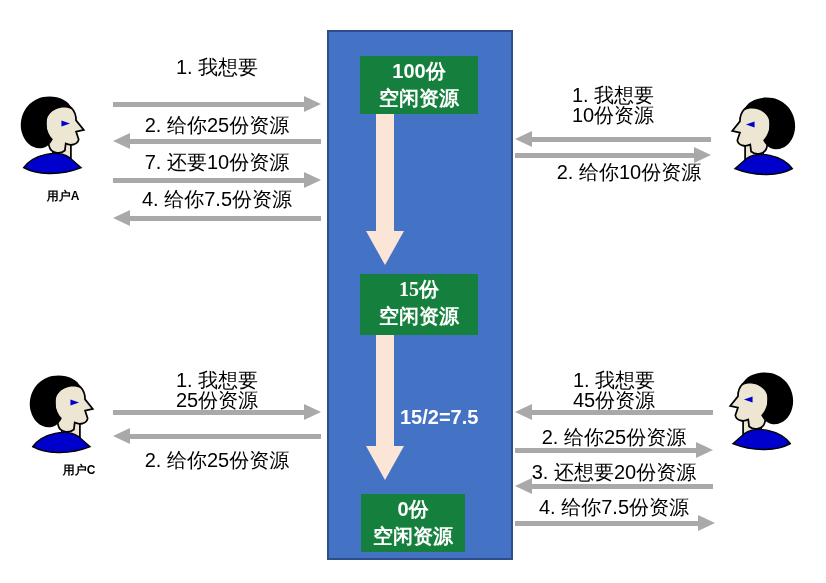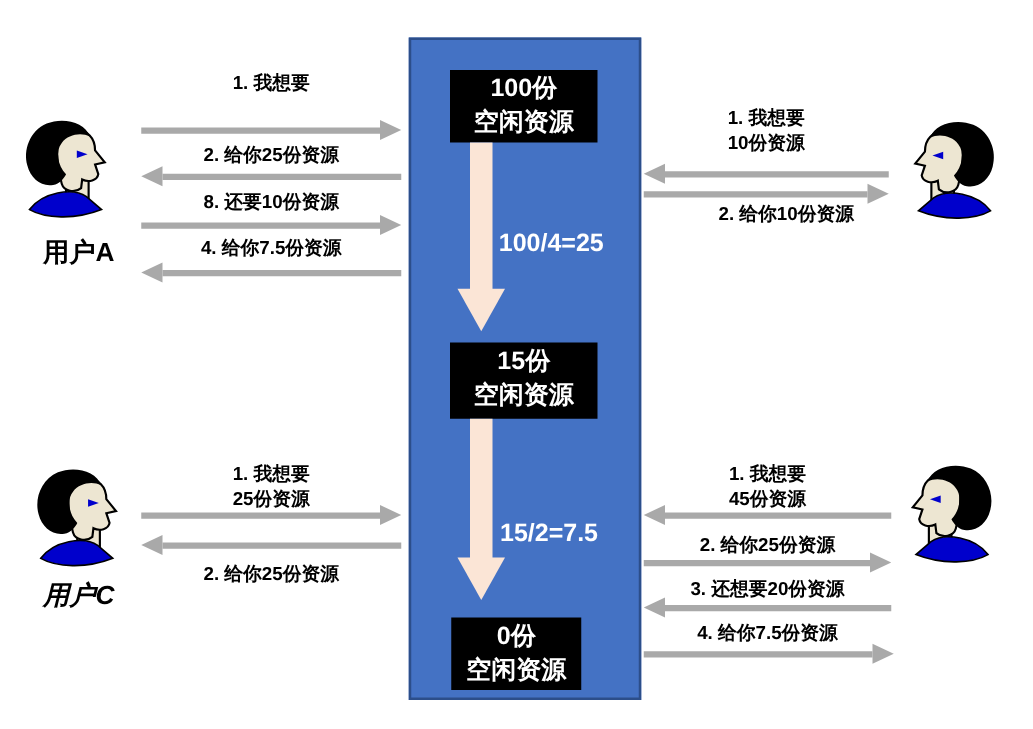--- a/index.html
+++ b/index.html
@@ -2,76 +2,75 @@
 <html><head>
 <meta charset="utf-8">
 <style>
   * { margin:0; padding:0; box-sizing:border-box; }
   body { background:#fff; font-family:"Liberation Sans","DejaVu Sans",sans-serif; }
   .canvas { position:relative; width:826px; height:583px; background:#ffffff; overflow:hidden; }
 
   
   .pool { position:absolute; left:327px; top:30px; width:186px; height:530px;
           background:#4472C4; border:2px solid #2C4E8A; }
-  .stage { position:absolute; background:#000000; color:#ffffff; font-weight:bold;
+  .stage { position:absolute; background:#15803d; color:#ffffff; font-weight:bold;
            font-size:20px; line-height:27px; text-align:center; padding-top:2px; }
   .stage span { display:block; }
   .formula { position:absolute; color:#ffffff; font-weight:bold; font-size:20px;
              white-space:nowrap; }
 
   
   .flow-shaft { position:absolute; width:18px; background:#FBE5D6; }
   .flow-head { position:absolute; width:0; height:0;
                border-left:19px solid transparent; border-right:19px solid transparent;
                border-top:34px solid #FBE5D6; }
 
   
   .msg-arrow { position:absolute; display:flex; align-items:center; height:16px; }
   .msg-arrow .shaft { flex:1; height:5px; background:#A9A9A9; }
   .msg-arrow .head-r { width:0; height:0; border-top:8px solid transparent;
                        border-bottom:8px solid transparent; border-left:17px solid #A9A9A9; }
   .msg-arrow .head-l { width:0; height:0; border-top:8px solid transparent;
                        border-bottom:8px solid transparent; border-right:17px solid #A9A9A9; }
 
   
-  .msg-text { position:absolute; text-align:center; font-weight:bold; font-size:15px;
+  .msg-text { position:absolute; text-align:center; font-weight:normal; font-size:20px;
               line-height:20px; color:#000; white-space:nowrap; }
   .msg-text span { display:block; }
 
   
   .avatar { position:absolute; width:88px; height:86px; }
   .avatar svg { width:100%; height:100%; }
   .avatar.flip svg { transform:scaleX(-1); }
   .user-name { position:absolute; width:110px; text-align:center; font-weight:bold;
-               font-size:21px; color:#000; }
+               font-size:12px; color:#000; }
 </style>
 </head>
 <body>
 
 <div class="canvas">
 
   <div class="pool"></div>
 
   <div class="stage" style="left:360px; top:56px; width:118px; height:58px;">
     <span>100份</span>
     <span>空闲资源</span>
   </div>
 
   <div class="flow-shaft" style="left:376px; top:114px; height:118px;"></div>
   <div class="flow-head" style="left:366px; top:231px;"></div>
-  <div class="formula" style="left:399px; top:184px;">100/4=25</div>
-
-  <div class="stage" style="left:360px; top:274px; width:118px; height:61px;">
+
+  <div class="stage" style="left:360px; top:274px; width:118px; height:61px;font-family:Liberation Serif, serif;">
     <span>15份</span>
     <span>空闲资源</span>
   </div>
 
   <div class="flow-shaft" style="left:376px; top:335px; height:112px;"></div>
   <div class="flow-head" style="left:366px; top:446px;"></div>
-  <div class="formula" style="left:400px; top:416px;">15/2=7.5</div>
+  <div class="formula" style="left:400px; top:406px;">15/2=7.5</div>
 
   <div class="stage" style="left:361px; top:494px; width:104px; height:58px;">
     <span>0份</span>
     <span>空闲资源</span>
   </div>
 
   <div class="avatar" style="left:14px; top:92px;">
     <svg viewBox="0 0 100 100">
       <path d="M45,58 L65,58 L65,82 L43,82 Z" fill="#EDE6D2" stroke="#000" stroke-width="2"></path>
       <path d="M10,88 C22,72 50,67 63,76 L77,88 C52,98 24,96 10,88 Z" fill="#0000CC" stroke="#000" stroke-width="1.5"></path>
@@ -92,21 +91,21 @@
 
   <div class="msg-text" style="left:113px; top:115px; width:208px;">
     <span>2. 给你25份资源</span>
   </div>
   <div class="msg-arrow" style="left:113px; top:133px; width:208px;">
     <div class="head-l"></div>
       <div class="shaft"></div>
   </div>
 
   <div class="msg-text" style="left:113px; top:152px; width:208px;">
-    <span>8. 还要10份资源</span>
+    <span>7. 还要10份资源</span>
   </div>
   <div class="msg-arrow" style="left:113px; top:172px; width:208px;">
     <div class="shaft"></div>
       <div class="head-r"></div>
   </div>
 
   <div class="msg-text" style="left:113px; top:189px; width:208px;">
     <span>4. 给你7.5份资源</span>
   </div>
   <div class="msg-arrow" style="left:113px; top:210px; width:208px;">
@@ -142,21 +141,21 @@
 
   <div class="avatar" style="left:23px; top:371px;">
     <svg viewBox="0 0 100 100">
       <path d="M45,58 L65,58 L65,82 L43,82 Z" fill="#EDE6D2" stroke="#000" stroke-width="2"></path>
       <path d="M10,88 C22,72 50,67 63,76 L77,88 C52,98 24,96 10,88 Z" fill="#0000CC" stroke="#000" stroke-width="1.5"></path>
       <path d="M36,28 C38,14 56,9 66,19 C70,23 71,29 71,33 L80,44 L71,46 L74,55 C73,61 65,63 59,60 L58,68 C52,73 42,71 40,64 C37,53 35,40 36,28 Z" fill="#EDE6D2" stroke="#000" stroke-width="2"></path>
       <path d="M66,20 C62,6 40,2 26,8 C10,15 4,33 8,47 C11,59 21,67 32,65 C38,64 42,59 44,55 C36,47 34,33 40,26 C46,18 58,16 66,20 Z" fill="#000"></path>
       <path d="M54,33 L64,36.5 L54,40 Z" fill="#0000CC"></path>
     </svg>
   </div>
-  <div class="user-name" style="left:8px; top:462px;font-style:italic;">用户C</div>
+  <div class="user-name" style="left:24px; top:462px;">用户C</div>
 
   <div class="msg-text" style="left:113px; top:370px; width:208px;">
     <span>1. 我想要</span>
     <span>25份资源</span>
   </div>
   <div class="msg-arrow" style="left:113px; top:404px; width:208px;">
     <div class="shaft"></div>
       <div class="head-r"></div>
   </div>
   <div class="msg-arrow" style="left:113px; top:428px; width:208px;">

